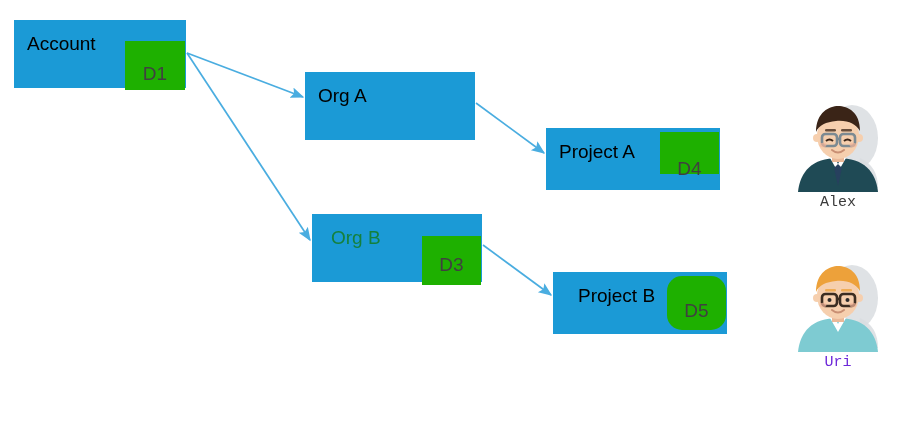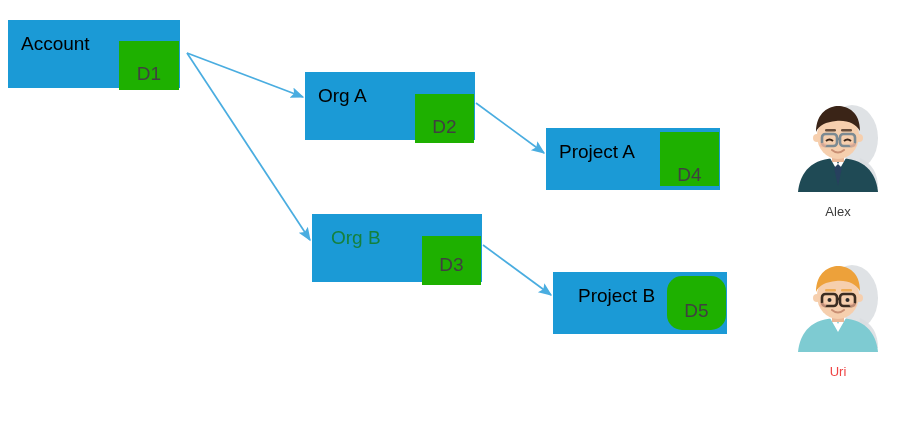--- a/index.html
+++ b/index.html
@@ -61,24 +61,23 @@
     width: 104px;
     text-align: center;
   }
   .person-avatar {
     position: relative;
     width: 96px;
     height: 96px;
     margin: 0 auto;
   }
   .person-name {
-    margin-top: 10px;
-    font-size: 13px;
+    font-size: 15px;
     color: #3b3b3b;
-    font-family: Liberation Sans, sans-serif;
+    font-family: Liberation Mono, monospace;
   }
 </style>
 </head>
 <body>
 
 <div id="canvas">
 
   <svg id="arrows" viewBox="0 0 904 428">
     <defs>
       <marker id="ah" markerWidth="9" markerHeight="9" refX="7.2" refY="3.2" orient="auto" markerUnits="strokeWidth">
@@ -86,42 +85,41 @@
       </marker>
     </defs>
     <g id="arrow-group" stroke="#4aade0" stroke-width="1.7" fill="none">
         <line x1="187" y1="53" x2="303" y2="97" marker-end="url(#ah)" stroke="#4aade0"></line>
         <line x1="187" y1="53" x2="310" y2="240" marker-end="url(#ah)" stroke="#4aade0"></line>
         <line x1="476" y1="103" x2="544" y2="153" marker-end="url(#ah)" stroke="#4aade0"></line>
         <line x1="483" y1="245" x2="551" y2="295" marker-end="url(#ah)" stroke="#4aade0"></line>
       </g>
   </svg>
 
-  <div class="node" style="left: 8px; top: 20px; width: 164px; height: 70px; text-align: right;">
+  <div class="node" style="left: 14px; top: 20px; width: 164px; height: 70px; text-align: right;">
     <div class="node-blue" style="left: 0px; top: 0px; width: 172px; height: 68px; background: rgb(27, 154, 214);"></div>
     <div class="node-label" style="left: 13px; top: 14px; color: rgb(0, 0, 0);">Account</div>
     <div class="node-badge" style="left: 111px; top: 21px; width: 60px; height: 49px; background: rgb(30, 176, 0); padding-top: 16px; box-sizing: border-box;">D1</div>
   </div>
 
   <div class="node" style="left: 305px; top: 72px; width: 170px; height: 71px; text-align: right;">
     <div class="node-blue" style="left: 0px; top: 0px; width: 170px; height: 68px; background: rgb(27, 154, 214);"></div>
     <div class="node-label" style="left: 13px; top: 14px; color: rgb(0, 0, 0);">Org A</div>
-    <div class="node-badge" style="left: 110px; top: 22px; width: 59px; height: 49px; background: rgb(30, 176, 0); padding-top: 16px; box-sizing: border-box;">D2</div>
   </div>
 
   <div class="node" style="left: 312px; top: 214px; width: 170px; height: 71px;">
     <div class="node-blue" style="left: 0px; top: 0px; width: 170px; height: 68px; background: rgb(27, 154, 214);"></div>
     <div class="node-label" style="left: 19px; top: 14px; color: #15803d;">Org B</div>
     <div class="node-badge" style="left: 110px; top: 22px; width: 59px; height: 49px; background: rgb(30, 176, 0); padding-top: 8px; box-sizing: border-box;">D3</div>
   </div>
 
   <div class="node" style="left: 546px; top: 128px; width: 174px; height: 62px;">
     <div class="node-blue" style="left: 0px; top: 0px; width: 174px; height: 62px; background: rgb(27, 154, 214);"></div>
     <div class="node-label" style="left: 13px; top: 14px; color: rgb(0, 0, 0);">Project A</div>
-    <div class="node-badge" style="left: 114px; top: 4px; width: 59px; height: 54px; background: rgb(30, 176, 0); padding-top: 32px; box-sizing: border-box;">D4</div>
+    <div class="node-badge" style="left: 114px; top: 4px; width: 59px; height: 42px; background: rgb(30, 176, 0); padding-top: 32px; box-sizing: border-box;">D4</div>
   </div>
 
   <div class="node" style="left: 553px; top: 272px; width: 174px; height: 62px;">
     <div class="node-blue" style="left: 0px; top: 0px; width: 174px; height: 62px; background: rgb(27, 154, 214);"></div>
     <div class="node-label" style="left: 13px; top: 14px; color: rgb(0, 0, 0); margin-left: 12px;">Project B</div>
     <div class="node-badge" style="left: 114px; top: 4px; width: 59px; height: 54px; background: rgb(30, 176, 0); padding-top: 16px; box-sizing: border-box; border-radius: 15px;">D5</div>
   </div>
 
   <div class="person" style="left: 786px; top: 98px;">
     <div class="person-avatar"><svg viewBox="0 0 96 96" width="96" height="96">
@@ -164,16 +162,16 @@
           <rect x="51" y="31" width="11" height="2.6" rx="1.3" fill="#eda13a" opacity="0.75"></rect>
           <rect x="32" y="36" width="15" height="12" rx="3.5" fill="none" stroke="#3b2d22" stroke-width="2.6"></rect>
           <rect x="50" y="36" width="15" height="12" rx="3.5" fill="none" stroke="#3b2d22" stroke-width="2.6"></rect>
           <line x1="47" y1="41" x2="50" y2="41" stroke="#3b2d22" stroke-width="2.6"></line>
           <circle cx="39.5" cy="42" r="2" fill="#2b2b2b"></circle>
           <circle cx="57.5" cy="42" r="2" fill="#2b2b2b"></circle>
           <ellipse cx="33" cy="47" rx="3.4" ry="2.2" fill="#f2b59a" opacity="0.7"></ellipse>
           <ellipse cx="63" cy="47" rx="3.4" ry="2.2" fill="#f2b59a" opacity="0.7"></ellipse>
           <path d="M42 52 q6 5 12 0" fill="none" stroke="#c98f73" stroke-width="2" stroke-linecap="round"></path>
         </svg></div>
-    <div class="person-name" style="color: #ef4444;">Uri</div>
+    <div class="person-name" style="color: #6d28d9;">Uri</div>
   </div>
 
 </div>
 
 </body></html>

